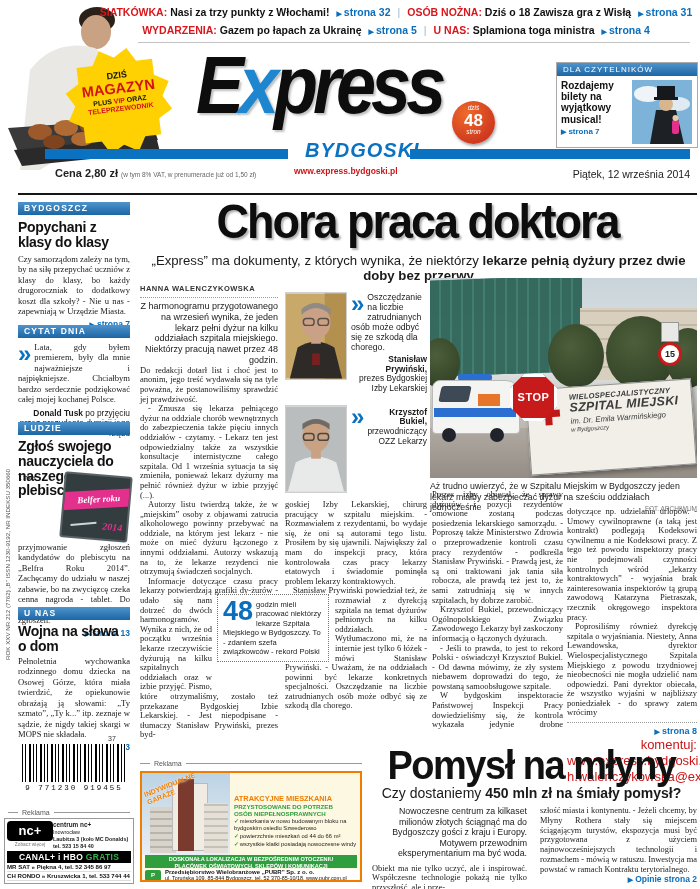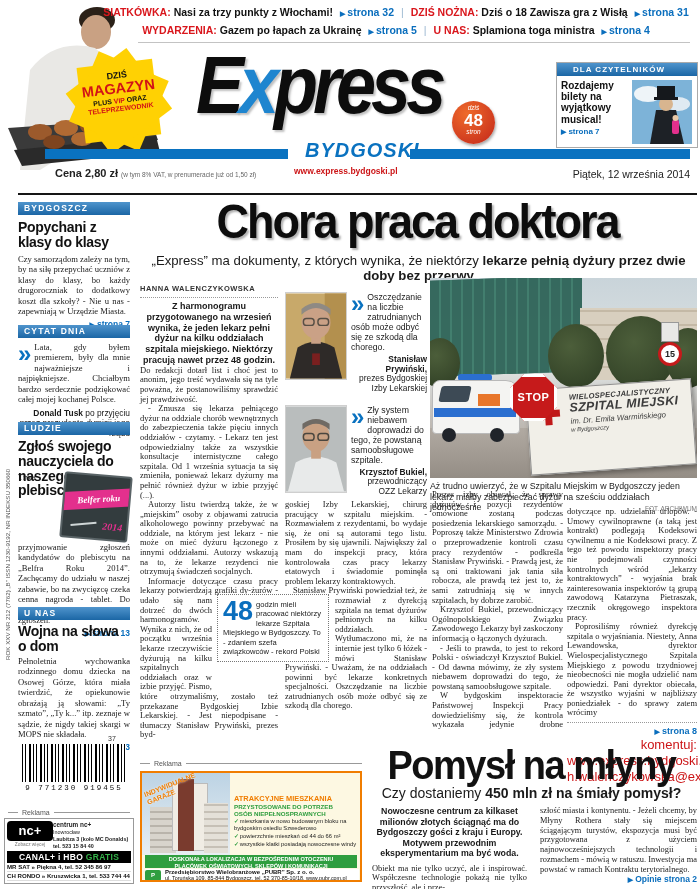--- a/index.html
+++ b/index.html
@@ -36,21 +36,21 @@
   .badge48 .b{font-size:6.5px;font-style:italic;line-height:1}
   .bluebar{position:absolute;top:149px;height:10px;background:#0a72c0}
   .bydgoski{position:absolute;left:305px;top:139px;font-size:20px;font-weight:bold;font-style:italic;
             color:#0a72c0;letter-spacing:1px}
   .mh-url{position:absolute;left:294px;top:166px;font-size:8.5px;font-weight:bold;color:#cc1517;cursor:pointer}
   .price{position:absolute;left:55px;top:167px;font-size:11px;color:#222;white-space:nowrap}
   .price small{font-size:6.5px;color:#666;font-weight:normal}
   .mh-date{position:absolute;left:500px;top:168px;width:190px;text-align:right;font-size:10.5px;color:#222}
   .readers{position:absolute;left:556px;top:62px;width:140px;height:84px;border:1px solid #aaa;background:#fff}
   .readers .hd{height:13px;background:linear-gradient(180deg,#4f94cc,#1b66a5);color:#fff;
-               font-size:8px;font-weight:bold;letter-spacing:1px;line-height:13px;padding-left:16px}
+               font-size:8px;font-weight:normal;letter-spacing:1px;line-height:13px;padding-left:6px}
   .readers .bd{display:flex;gap:3px;padding:4px}
   .readers .tx{width:68px;font-size:10px;font-weight:bold;line-height:1.12}
   .readers .pg{margin-top:3px;font-size:8px}
   .divider{position:absolute;left:18px;top:193px;width:679px;height:2px;background:#151515}
   
   .lbl{position:absolute;left:18px;width:112px;height:13px;background:linear-gradient(180deg,#4f94cc,#1b66a5);
        color:#fff;font-size:8.5px;font-weight:bold;letter-spacing:1.2px;line-height:13px;padding-left:6px;box-sizing:border-box}
   .sb-title{position:absolute;left:18px;width:112px;font-size:14px;font-weight:bold;line-height:1.06;letter-spacing:-.3px}
   .sb-body{position:absolute;left:18px;width:112px;font-family:"Liberation Serif",serif;
            font-size:8.6px;line-height:1.22;text-align:justify;color:#1a1a1a}
@@ -75,22 +75,22 @@
   .headline{position:absolute;left:145px;top:196px;width:545px;text-align:center;font-size:45px;
             font-weight:bold;letter-spacing:-2px;color:#0d0d0d;text-shadow:2px 2px 2px rgba(0,0,0,.3);
             transform:scaleY(1.05)}
   .subhead{position:absolute;left:140px;top:253px;width:557px;text-align:center;font-size:13.2px;color:#1a1a1a}
   .byline{position:absolute;left:140px;top:284px;width:138px;font-size:7.5px;font-weight:bold;
           letter-spacing:.5px;color:#333;border-bottom:1px dotted #999;padding-bottom:4px}
   .ncol{position:absolute;font-family:"Liberation Serif",serif;font-size:8.5px;line-height:1.13;
         text-align:justify;color:#1a1a1a}
   .ncol p{margin:0}
   .ncol .ind{text-indent:8px}
-  .lead{font-family:"Liberation Sans",sans-serif;font-weight:bold;font-size:9px;line-height:1.2;
-        text-align:center;margin-bottom:5px}
+  .lead{font-family:"Liberation Sans",sans-serif;font-weight:normal;font-size:9px;line-height:1.2;
+        text-align:right;margin-bottom:5px}
   .spr{float:right;width:62px;height:92px;margin-left:4px}
   .spl{float:left;width:46px;height:66px;margin-right:4px;position:relative}
   .callout{position:absolute;left:-68px;top:-2px;width:112px;background:#fff;border:1px dotted #777;
            padding:5px 5px 4px 5px;z-index:6;font-family:"Liberation Sans",sans-serif;text-align:left;
            text-indent:0;box-sizing:border-box}
   .co-num{float:left;font-size:27px;font-weight:bold;color:#0a6ebd;line-height:.85;margin-right:3px}
   .co-txt{font-size:7.6px;line-height:1.25;color:#222;display:block}
   .mediarow{display:flex;gap:4px;margin-bottom:11px}
   .portrait{width:62px;height:88px;flex:none;border:1px solid #cfcfcf;box-sizing:border-box}
   .qblock{flex:1;font-size:8.7px;line-height:1.15;color:#1a1a1a}
@@ -209,21 +209,21 @@
 </svg>
 
 <div class="striprow" style="top:6px">
   <span>
     <span class="tag">SIATKÓWKA:</span>
     <span>Nasi za trzy punkty z Włochami!</span>
   </span>
   <span class="plink"><span class="arr">▶</span><span>strona 32</span></span>
   <span class="sep">|</span>
   <span>
-    <span class="tag">DZIŚ NOŻNA:</span>
+    <span class="tag">OSÓB NOŻNA:</span>
     <span>Dziś o 18 Zawisza gra z Wisłą</span>
   </span>
   <span class="plink"><span class="arr">▶</span><span>strona 31</span></span>
 </div>
 <div class="striprow" style="top:24px">
   <span>
     <span class="tag">WYDARZENIA:</span>
     <span>Gazem po łapach za Ukrainę</span>
   </span>
   <span class="plink"><span class="arr">▶</span><span>strona 5</span></span>
@@ -361,21 +361,20 @@
       <rect width="62" height="88" fill="#b9bdbd"></rect>
       <path d="M2 88 L10 58 Q31 46 52 58 L60 88 Z" fill="#e8eaea"></path>
       <rect x="26" y="44" width="10" height="10" fill="#c9a183"></rect>
       <ellipse cx="31" cy="31" rx="14" ry="16" fill="#c9a183"></ellipse>
       <path d="M17 24 Q31 12 45 24 L45 18 Q31 8 17 18 Z" fill="#6f6a64"></path>
       <rect x="18" y="28" width="11" height="7" rx="3" fill="none" stroke="#4a463f" stroke-width="1.5"></rect>
       <rect x="33" y="28" width="11" height="7" rx="3" fill="none" stroke="#4a463f" stroke-width="1.5"></rect>
     </svg>
     <div class="qblock">
       <span class="qmark">»</span>
-      <span>Zły system niebawem doprowadzi do tego, że powstaną samoobsługowe szpitale.</span>
       <span class="qb-auth"><b>Krzysztof Bukiel,</b><br><span>przewodniczący OZZ Lekarzy</span></span>
     </div>
   </div>
 </div>
 
 <div class="ncol" style="left:285px;top:500px;width:142px">
   <p>goskiej Izby Lekarskiej, chirurg pracujący w szpitalu miejskim. - Rozmawiałem z rezydentami, bo wydaje się, że oni są autorami tego listu. Prosiłem by się ujawnili. Największy żal mam do inspekcji pracy, która kontrolowała czas pracy lekarzy etatowych i świadomie pominęła problem lekarzy kontraktowych.</p>
   <p class="ind"><span>Stanisław Prywiński powiedział </span><span class="spl">
         <span class="callout">
           <span class="co-num">48</span>

